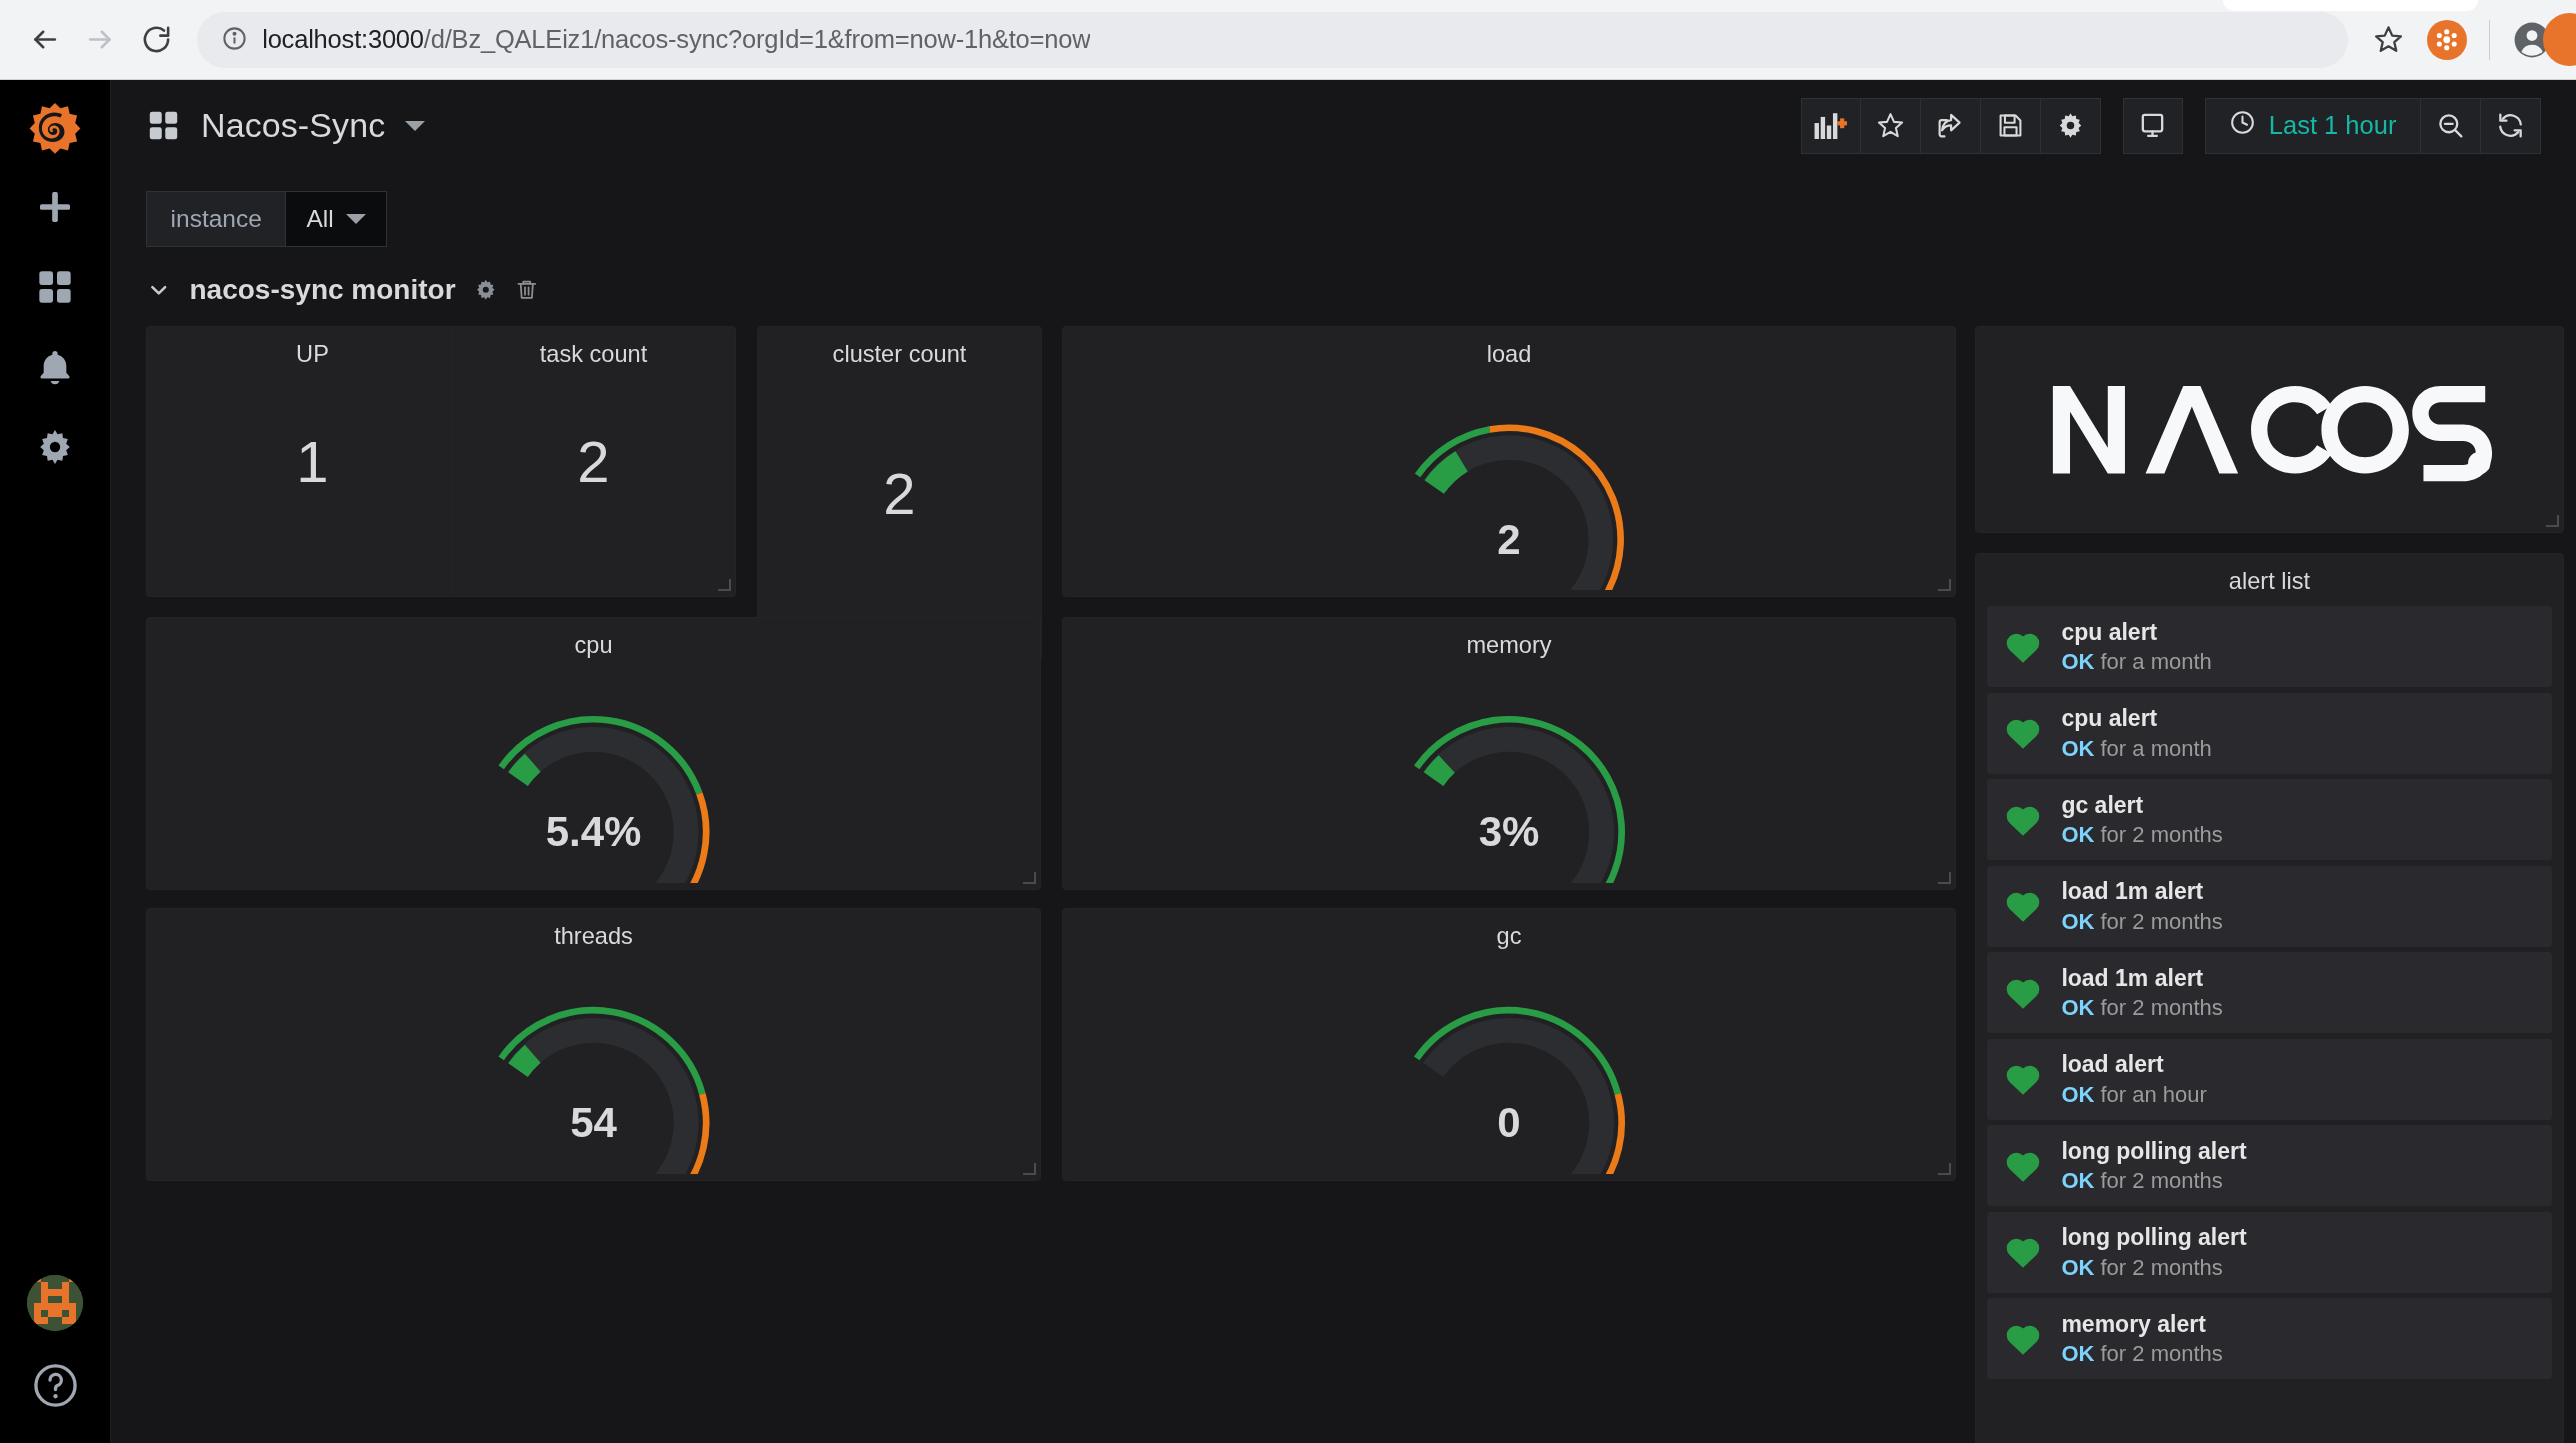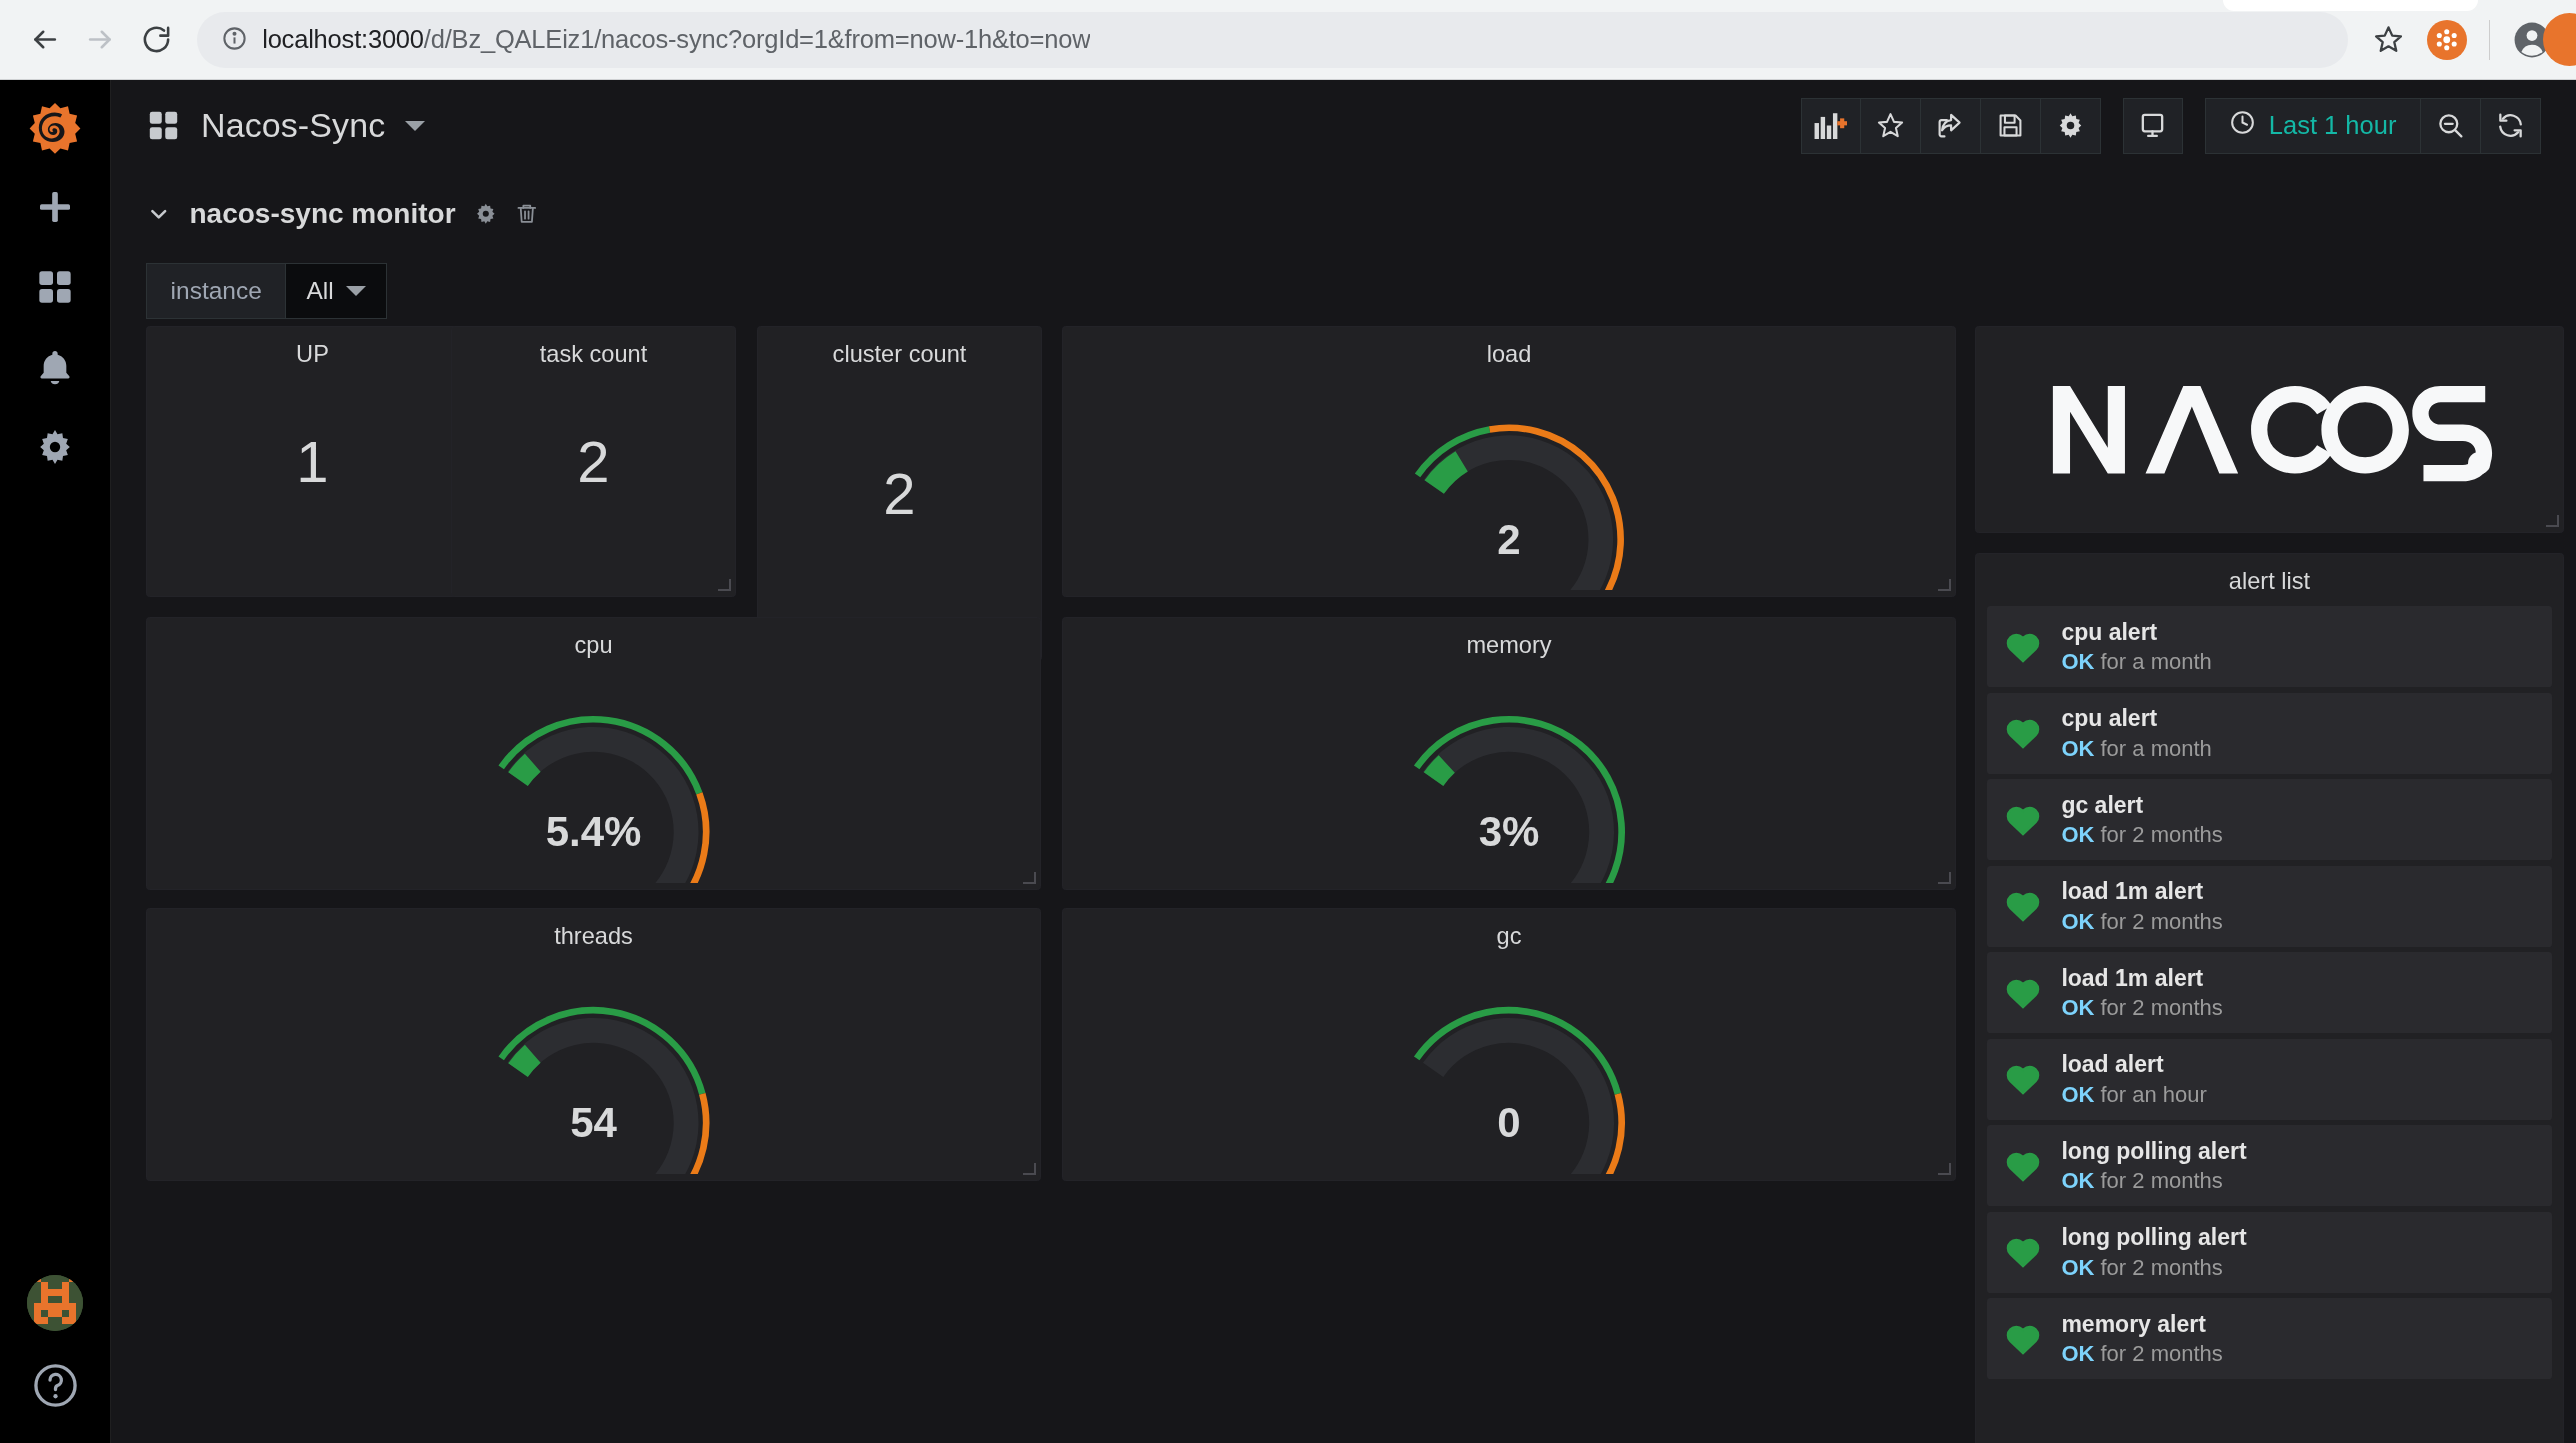--- a/index.html
+++ b/index.html
@@ -373,20 +373,30 @@
               <line x1="7.4" y1="10.6" x2="13.8" y2="10.6"></line>
             </svg>
         </div>
         <div class="tb-btn">
           <svg width="29" height="29" viewBox="0 0 24 24" fill="none" stroke="#d8d9da" stroke-width="1.9" stroke-linecap="round" stroke-linejoin="round">
               <path d="M20.5 11a8.5 8.5 0 0 0-14.8-4.6"></path>
               <polyline points="3.6 3 3.6 8 8.6 8"></polyline>
               <path d="M3.5 13a8.5 8.5 0 0 0 14.8 4.6"></path>
               <polyline points="20.4 21 20.4 16 15.4 16"></polyline>
             </svg>
+        </div>
+      </div>
+    </div>
+
+    <div id="sub-toolbar">
+      <div id="var-group">
+        <div id="var-label">instance</div>
+        <div id="var-value">
+          <span>All</span>
+          <span class="caret"></span>
         </div>
       </div>
     </div>
 
     <div id="row-header">
       <span class="row-action">
         <svg width="25.5" height="25.5" viewBox="0 0 24 24" fill="none" stroke="#c7cace" stroke-width="2.4" stroke-linecap="round" stroke-linejoin="round">
             <polyline points="6 9.5 12 15.5 18 9.5"></polyline>
           </svg>
       </span>
@@ -401,30 +411,20 @@
         <svg width="23.6" height="23.6" viewBox="0 0 24 24" fill="none" stroke="#8a8f96" stroke-width="1.8" stroke-linecap="round" stroke-linejoin="round">
             <polyline points="3.5 6 20.5 6"></polyline>
             <path d="M8.5 6V3.6h7V6"></path>
             <path d="M5.8 6l1 14.2h10.4L18.2 6"></path>
             <line x1="10.2" y1="9.6" x2="10.2" y2="17"></line>
             <line x1="13.8" y1="9.6" x2="13.8" y2="17"></line>
           </svg>
       </span>
     </div>
 
-    <div id="sub-toolbar">
-      <div id="var-group">
-        <div id="var-label">instance</div>
-        <div id="var-value">
-          <span>All</span>
-          <span class="caret"></span>
-        </div>
-      </div>
-    </div>
-
     <div id="panels">
 
       <div class="panel" style="left:0; top:0; width:333px; height:271px;">
         <div class="panel-title">UP</div>
         <div class="stat-value">1</div>
         <div class="resize-handle"></div>
       </div>
 
       <div class="panel" style="left:305px; top:0; width:285px; height:271px;">
         <div class="panel-title">task count</div>

